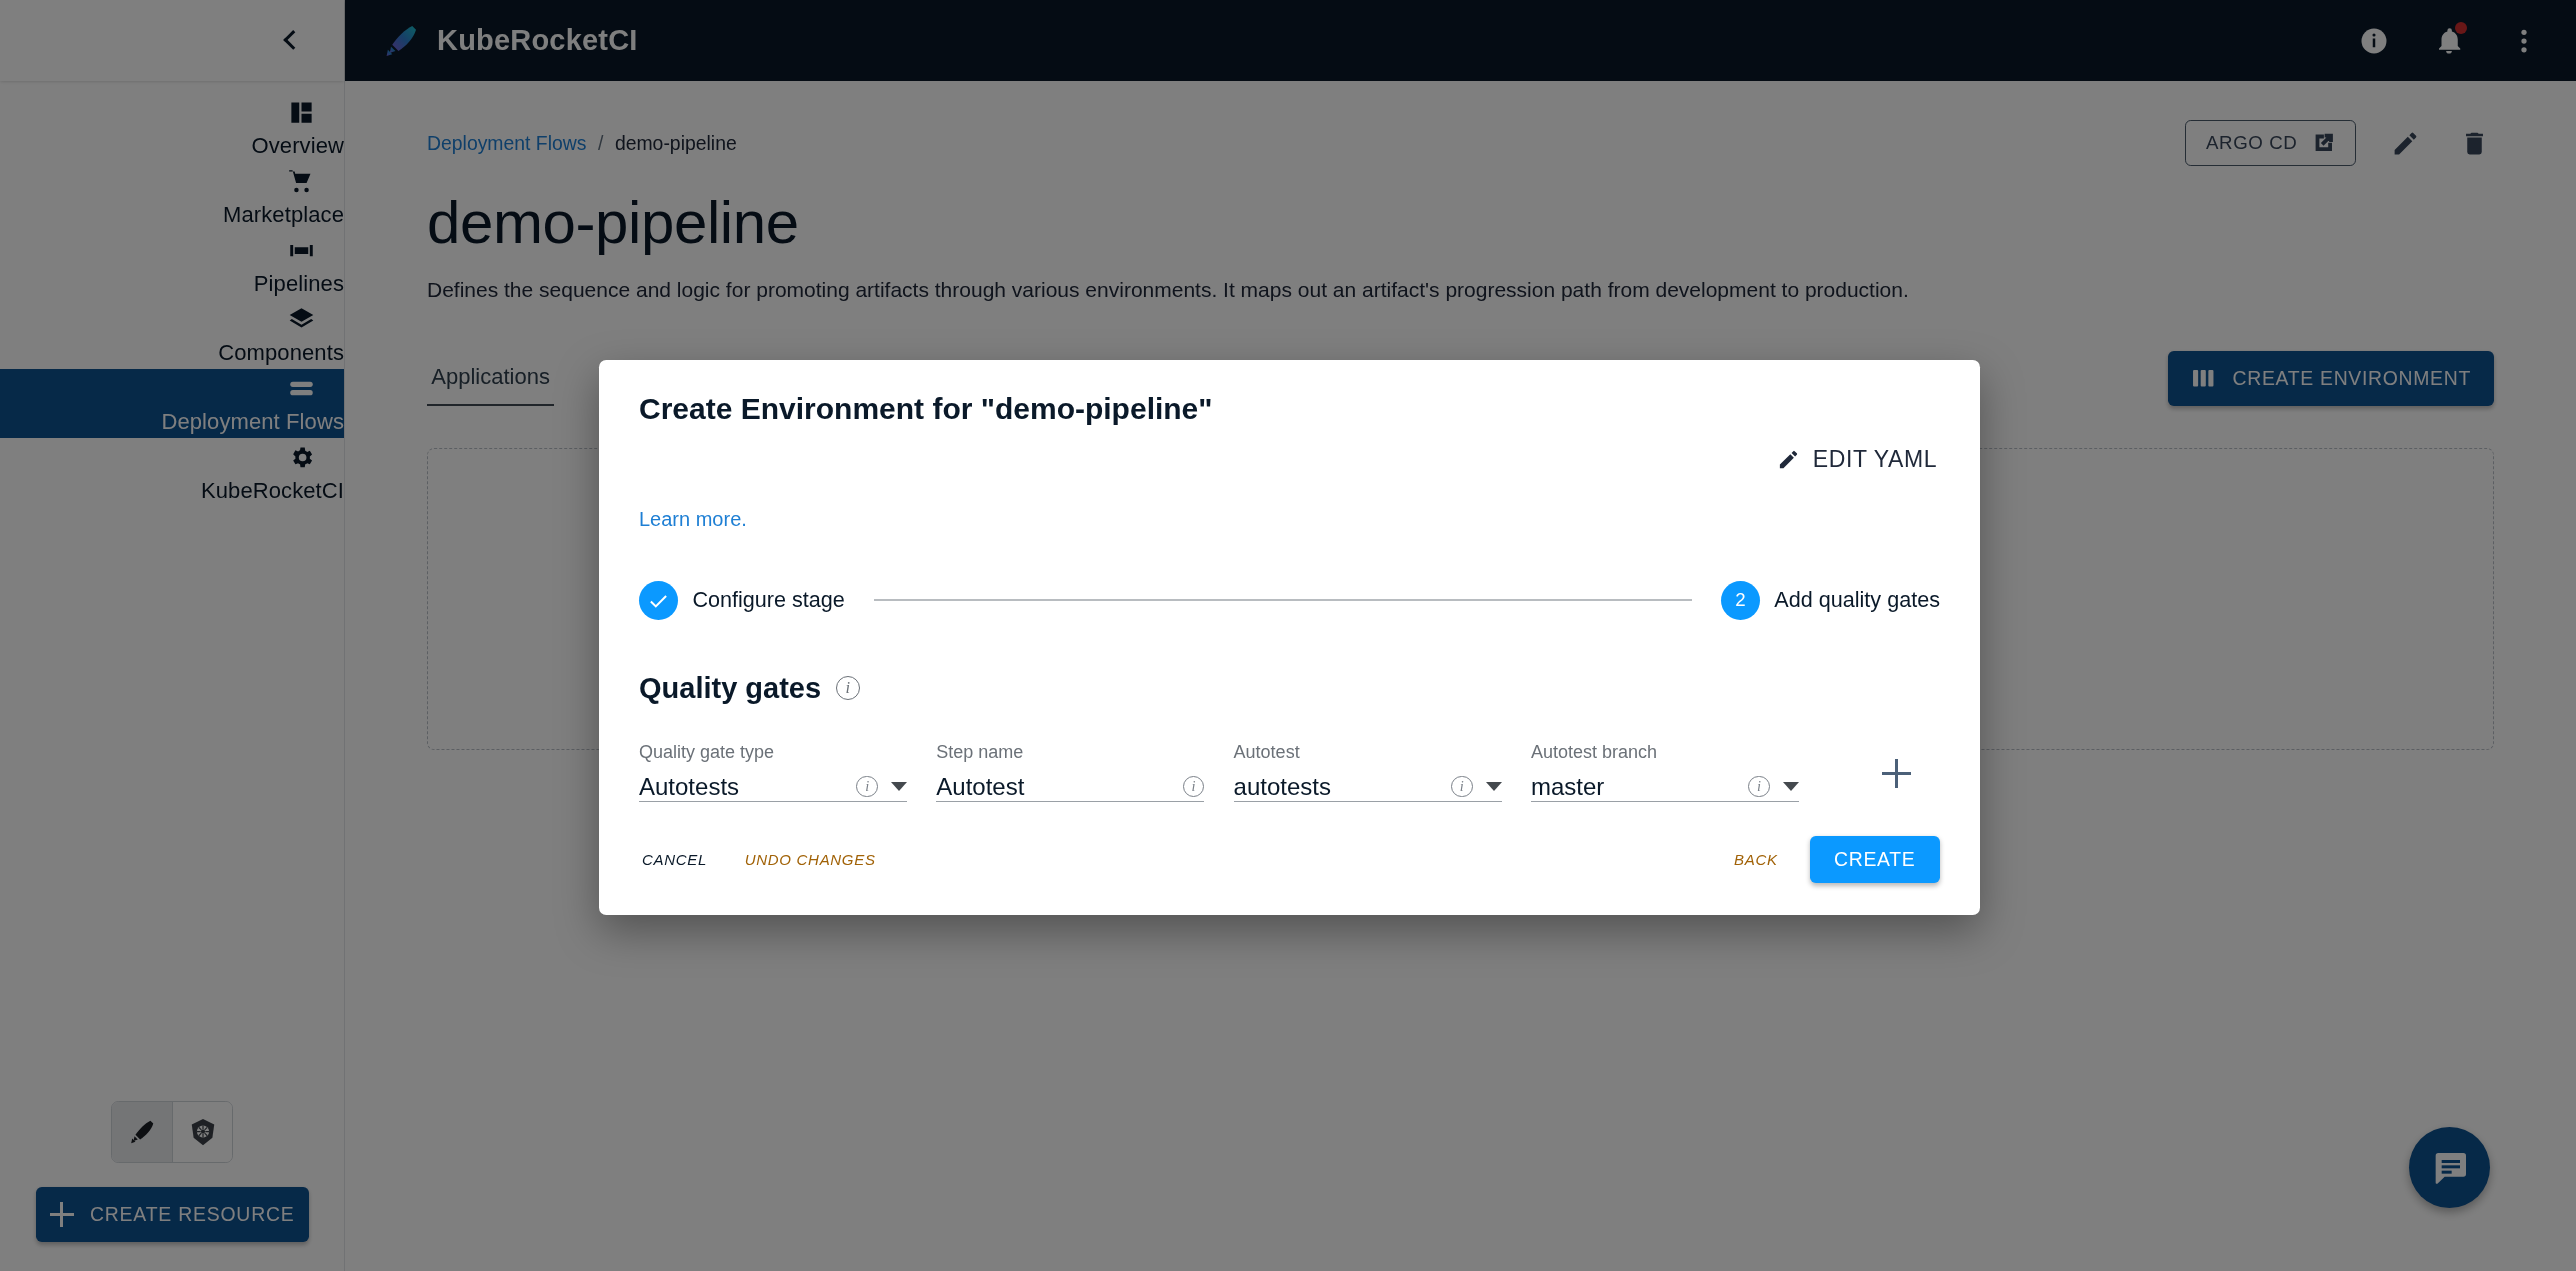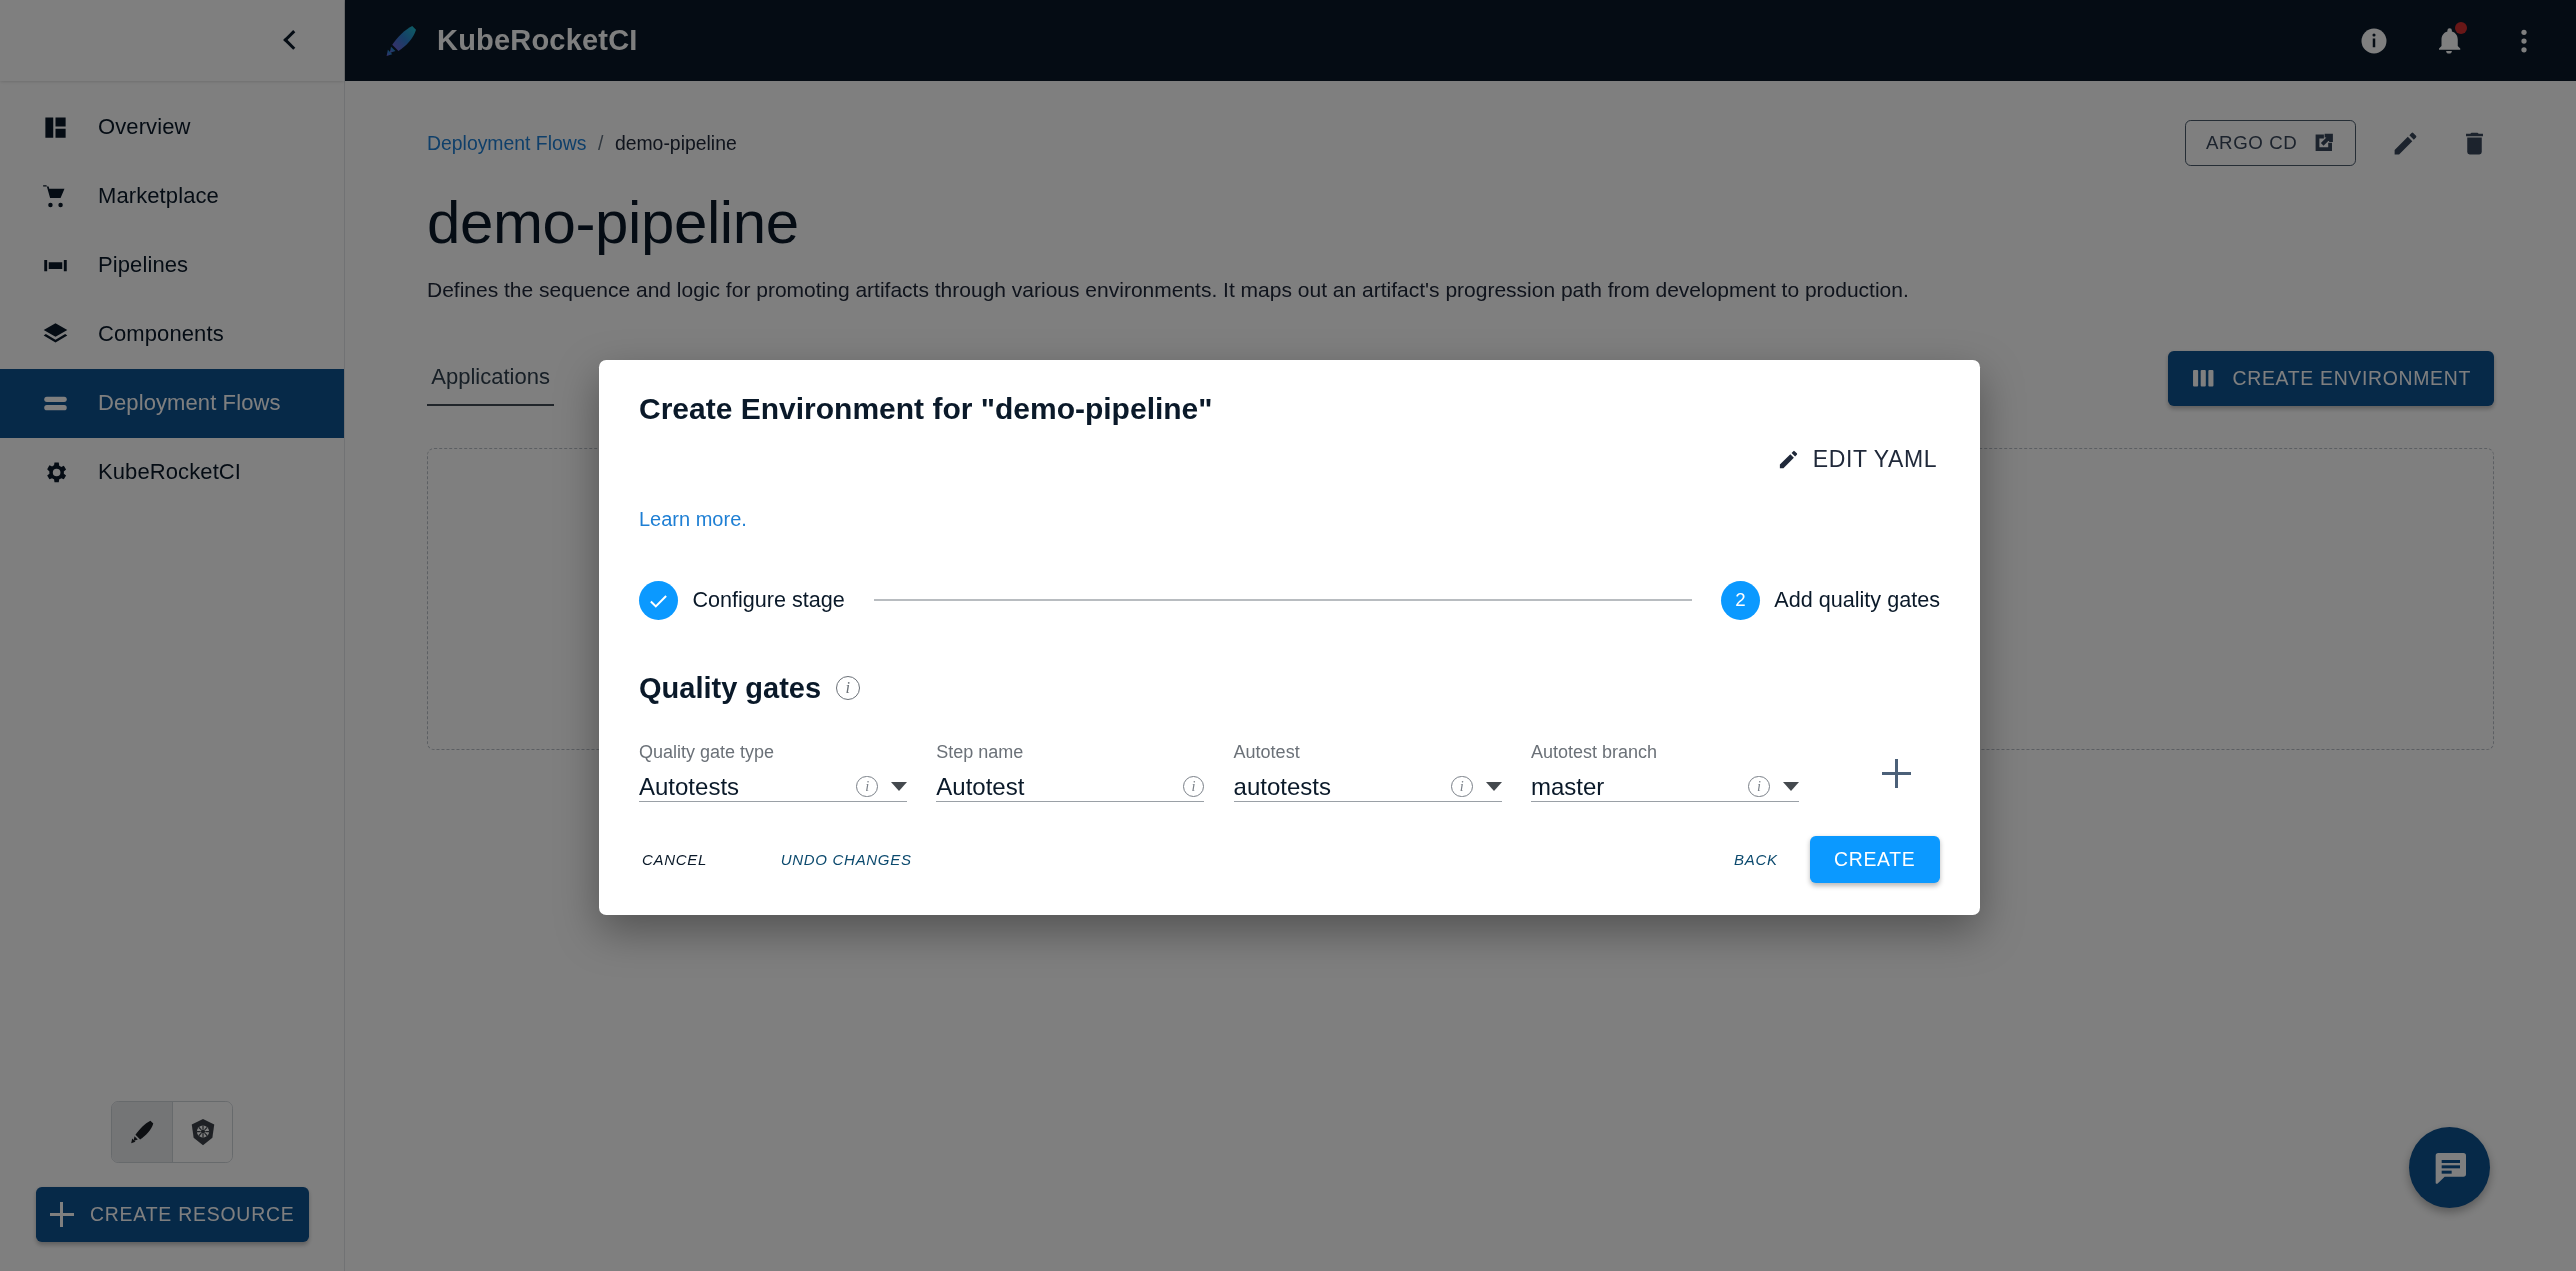--- a/index.html
+++ b/index.html
@@ -37,24 +37,25 @@
   .chev-left {
     width: 14.4px; height: 14.4px;
     border-left: 3.6px solid #0a1929;
     border-bottom: 3.6px solid #0a1929;
     transform: rotate(45deg);
     margin-left: 4.3px;
   }
   .nav { padding-top: 11.5px; flex: 1 1 auto; }
   .nav-item {
     height: 69px;
-    display: flex; align-items: center;
+    display: flex; align-items: flex-end;
     padding-left: 35px;
     cursor: pointer;
     color: #0a1929;
+    flex-direction: column;
   }
   .nav-item.active { background: #0d5291; }
   .nav-item.active .nav-label { color: #ffffff; }
   .nav-item.active .nav-icon svg { fill: #ffffff; }
   .nav-icon {
     width: 40px; height: 40px;
     display: flex; align-items: center; justify-content: center;
     margin-right: 23px; flex: 0 0 40px;
   }
   .nav-icon svg { width: 27px; height: 27px; fill: #0a1929; display:block; }
@@ -297,21 +298,21 @@
   .foot-left { display: flex; align-items: center; gap: 32px; }
   .foot-right { margin-left: auto; display: flex; align-items: center; gap: 29px; }
   .text-btn {
     background: none; border: none; cursor: pointer;
     font-size: 15px; letter-spacing: 0.7px;
     font-family: "Liberation Sans", sans-serif;
     padding: 7.2px 2.9px;
     font-style: italic;
   }
   .text-btn.dark { color: #0a1929; }
-  .text-btn.blue { color: #0c4a6e; margin-left: 36px; }
+  .text-btn.blue { color: #a16207; }
   .primary-btn {
     height: 47px; padding: 0 24.5px;
     background: #0b99ff; color: #ffffff;
     border: none; border-radius: 5.8px;
     font-size: 19.4px; letter-spacing: 0.7px; font-weight: 500;
     cursor: pointer; box-shadow: 0 2.2px 5px rgba(0,0,0,.28);
     font-family: "Liberation Sans", sans-serif;
   }
 </style>
 </head>

